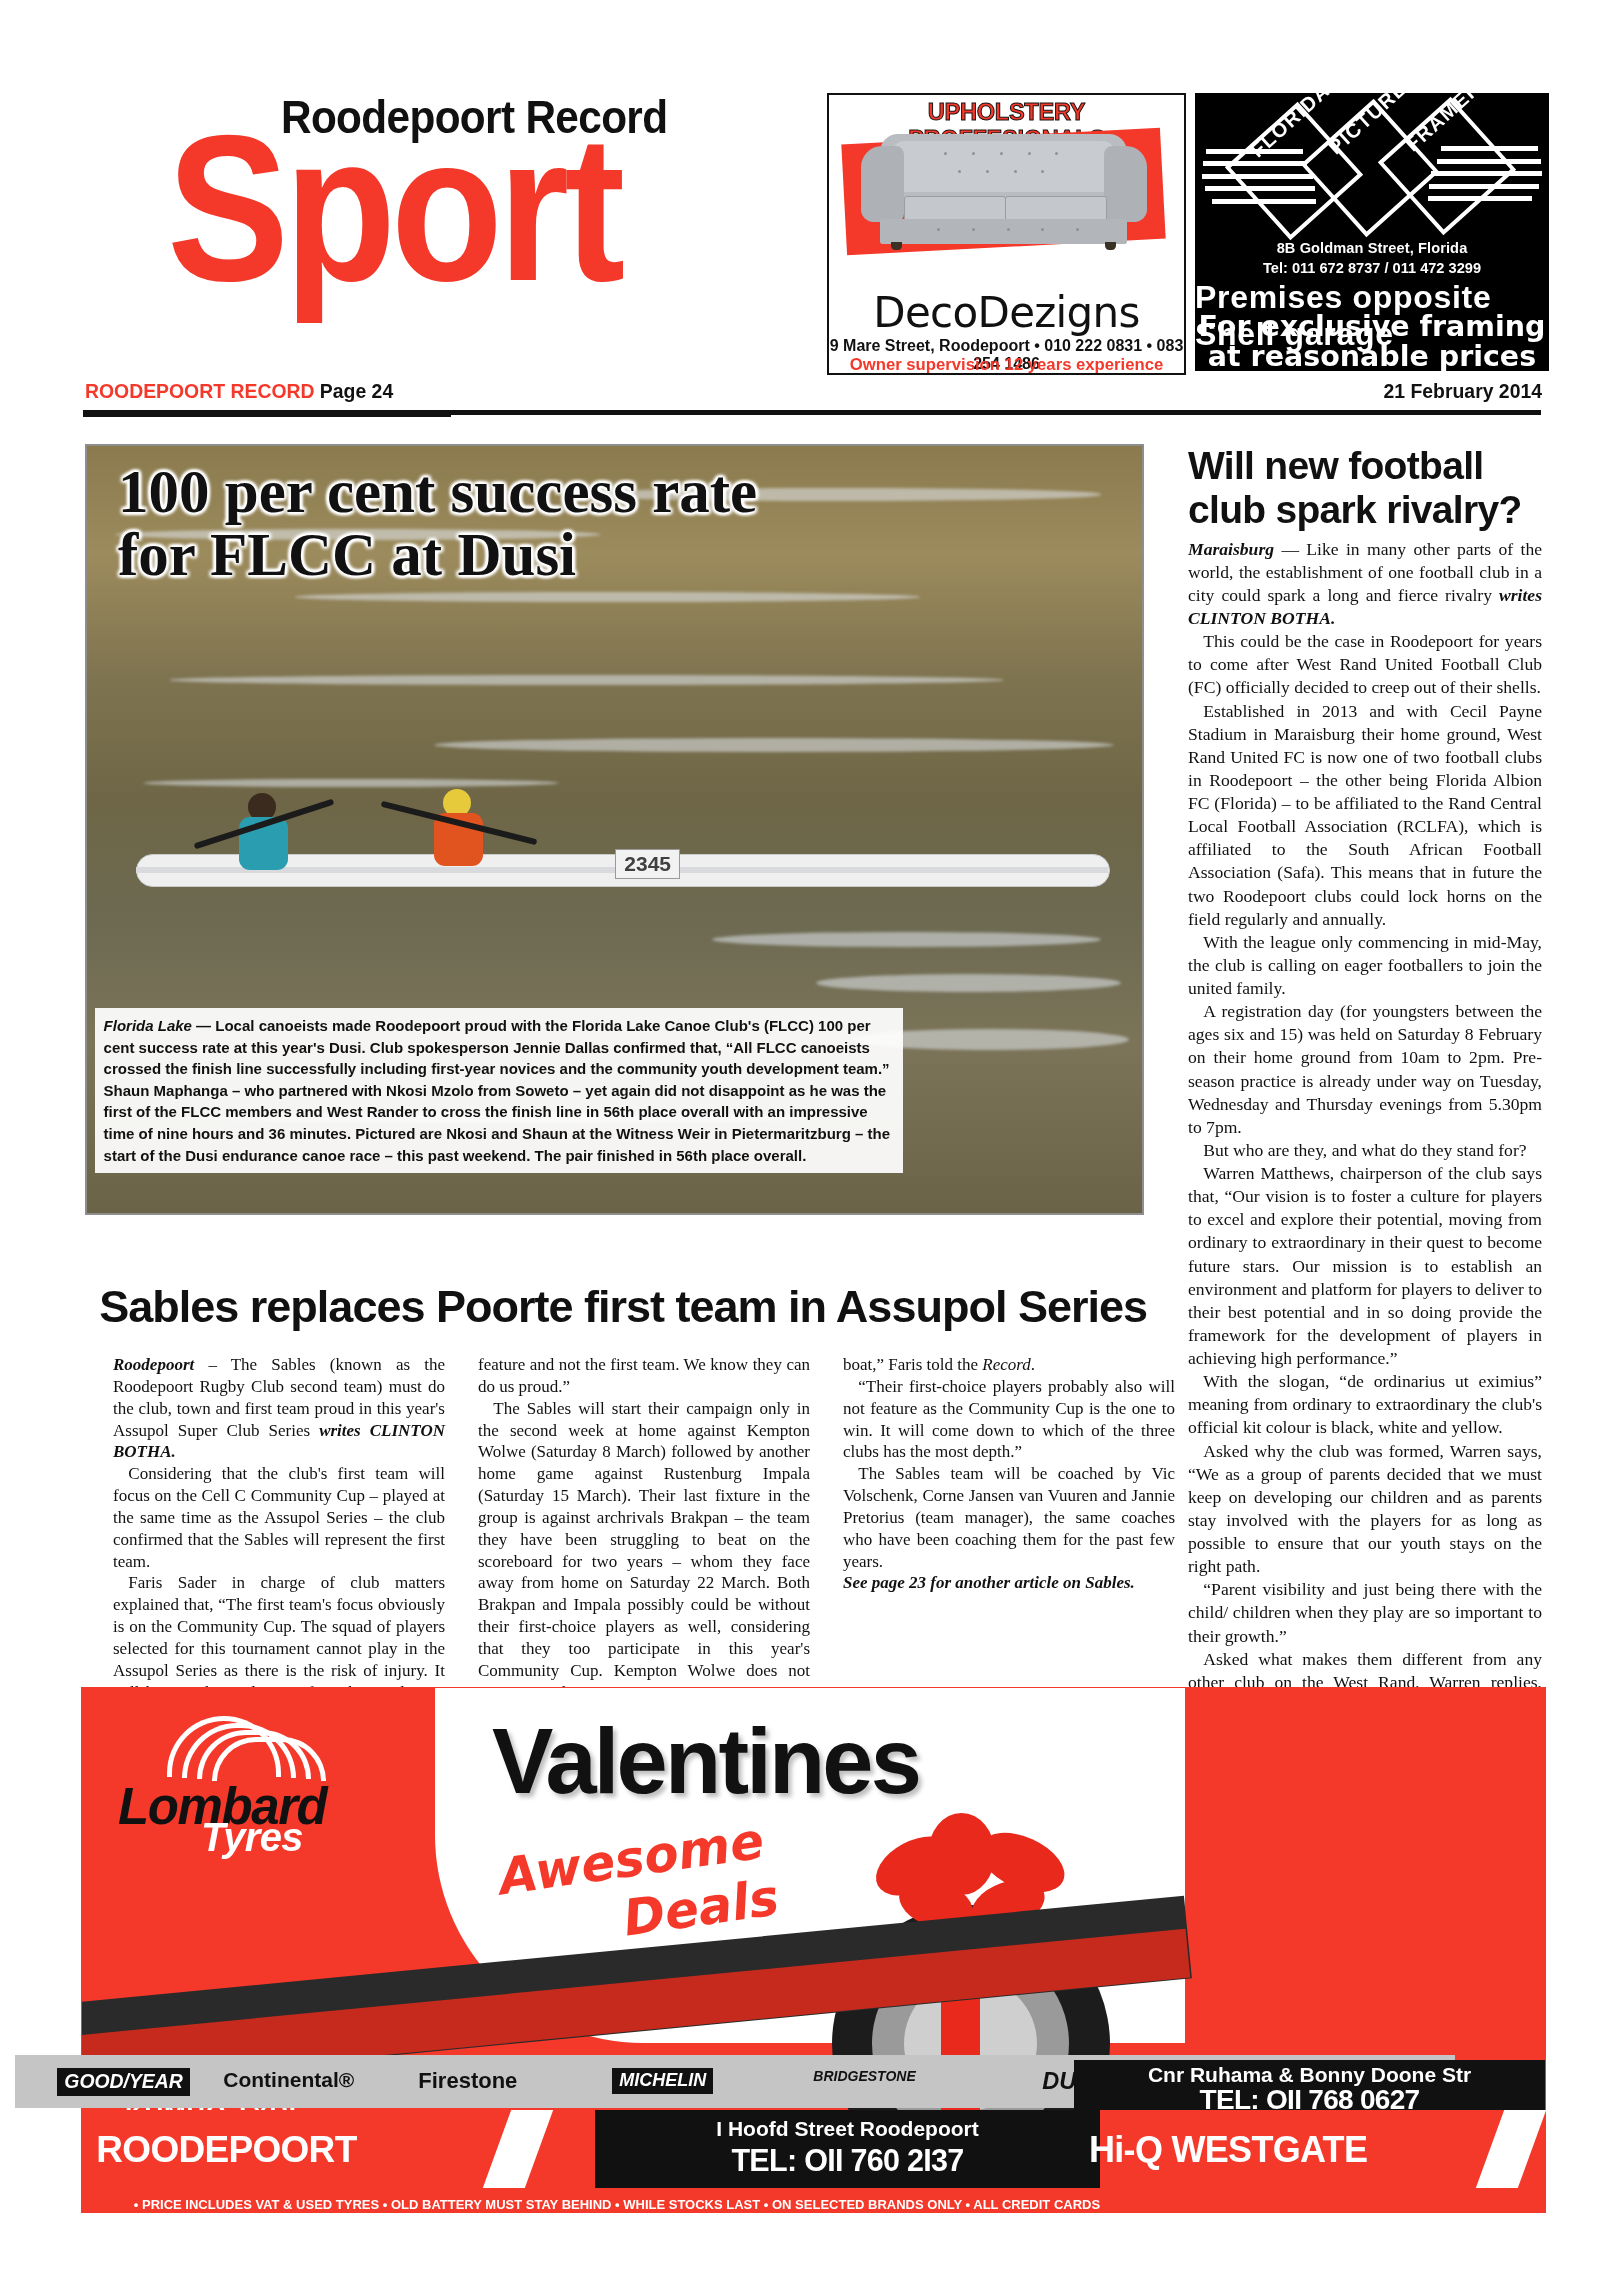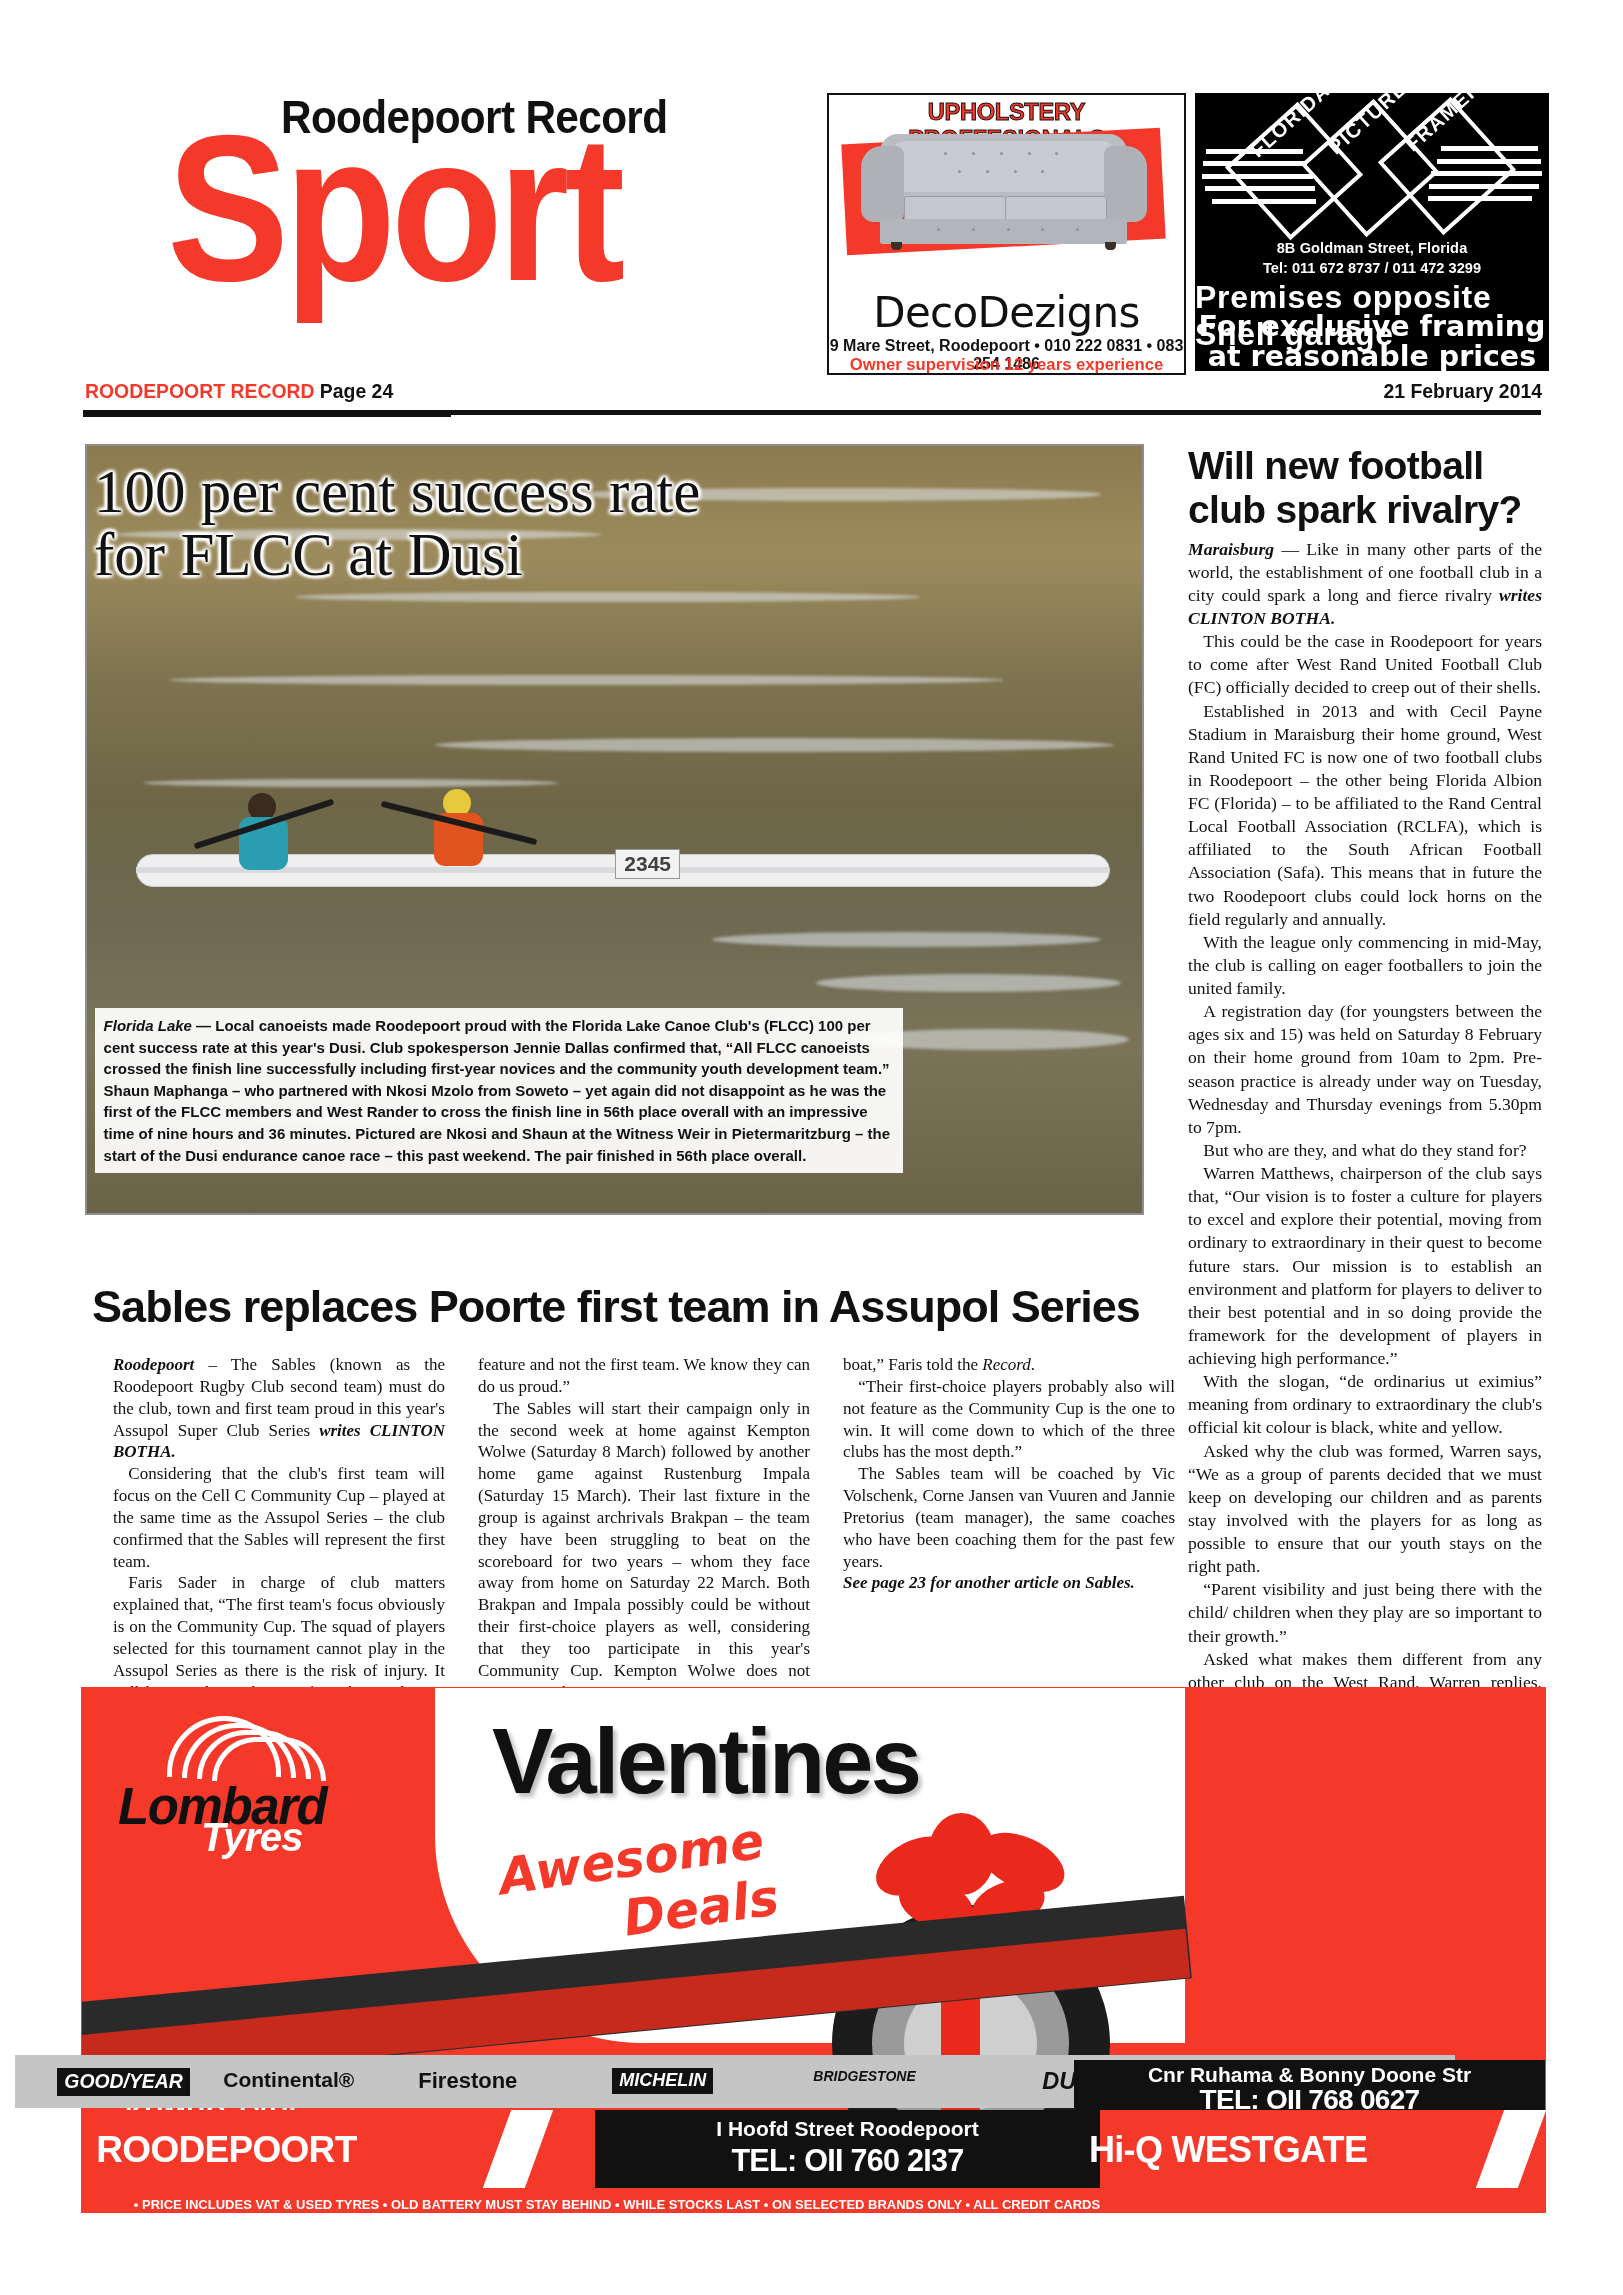--- a/index.html
+++ b/index.html
@@ -56,21 +56,21 @@
   .folio .red{color:#f4382a;}
   .folio .blk{color:#111;}
   .folio-date{position:absolute;right:82px;top:380px;font-size:19.4px;font-weight:bold;color:#111;}
   .folio-rule{position:absolute;left:83px;top:410px;width:1458px;height:4.9px;background:#111;}
   .folio-rule2{position:absolute;left:83px;top:410px;width:368px;height:7px;background:#111;}
 
   
   .photo{position:absolute;left:85px;top:444px;width:1055px;height:767px;border:2.1px solid #8e8e8e;overflow:hidden;
          background:linear-gradient(180deg,#8a7a4e 0%,#9c8b5c 14%,#7f7450 30%,#6e6646 46%,#6d6a52 62%,#7b7458 78%,#6a6348 100%);}
   .water-streak{position:absolute;background:rgba(225,232,238,.55);border-radius:50%;filter:blur(1.4px);}
-  .ph-head{position:absolute;left:7px;top:15.3px;width:1013px;font-size:61px;font-weight:normal;color:#111;line-height:1.02;
+  .ph-head{position:absolute;left:31px;top:15.3px;width:1013px;font-size:61px;font-weight:bold;color:#111;line-height:1.02;
            font-family:"Liberation Serif",serif;text-shadow:
              2.1px 0 2.8px #fff,-2.1px 0 2.8px #fff,0 2.1px 2.8px #fff,0 -2.1px 2.8px #fff,
              2.1px 2.1px 3.5px #fff,-2.1px -2.1px 3.5px #fff,2.1px -2.1px 3.5px #fff,-2.1px 2.1px 3.5px #fff;}
   .kayak{position:absolute;left:49px;top:389px;width:972px;height:62px;}
   .kayak-hull{position:absolute;left:0;top:19.4px;width:972px;height:30.5px;background:#efefef;border-radius:35px;border:1.4px solid #c9cbcd;}
   .kayak-stripe{position:absolute;left:0;top:32px;width:972px;height:5.6px;background:#d8dadd;}
   .paddler{position:absolute;width:60px;height:83px;}
   .pad-head{position:absolute;left:15.3px;top:0;width:28px;height:28px;border-radius:50%;}
   .pad-body{position:absolute;left:5.6px;top:23.6px;width:49px;height:53px;border-radius:11px;}
   .paddle{position:absolute;height:6.2px;background:#1b1b1b;border-radius:2.8px;}
@@ -86,21 +86,21 @@
   .rc-head{font-size:39px;font-weight:bold;line-height:1.13;color:#111;letter-spacing:-0.7px;margin:0 0 5.6px 0;
            font-family:"Liberation Sans",sans-serif;}
   .serif{font-family:"Liberation Serif",serif;font-size:17.6px;line-height:1.315;color:#111;text-align:justify;}
   .serif p{margin:0;text-indent:15.3px;}
   .serif p.noind{text-indent:0;}
   .serif i{font-style:italic;}
   .serif .bi{font-weight:bold;font-style:italic;}
 
   
   .sab-head{position:absolute;left:85px;top:1281px;width:1062px;font-size:45px;font-weight:bold;color:#111;
-            letter-spacing:-1px;text-align:center;font-family:"Liberation Sans",sans-serif;}
+            letter-spacing:-1px;text-align:right;font-family:"Liberation Sans",sans-serif;}
   .sab-cols{position:absolute;left:85px;top:1354px;width:1062px;height:305px;margin-left:28px;}
   .sab-col{position:absolute;top:0;width:332px;}
   .sab-col.c1{left:0;}
   .sab-col.c2{left:365px;}
   .sab-col.c3{left:730px;}
   .sab-col .serif{font-size:17px;line-height:1.285;}
 
   
   .lomb{position:absolute;left:81px;top:1687px;width:1463px;height:524px;background:#f4382a;border:1.4px solid #f4382a;overflow:hidden;}
   .lomb-white{position:absolute;left:353px;top:0;width:750px;height:355px;background:#fff;border-radius:0 0 0 208px;}

